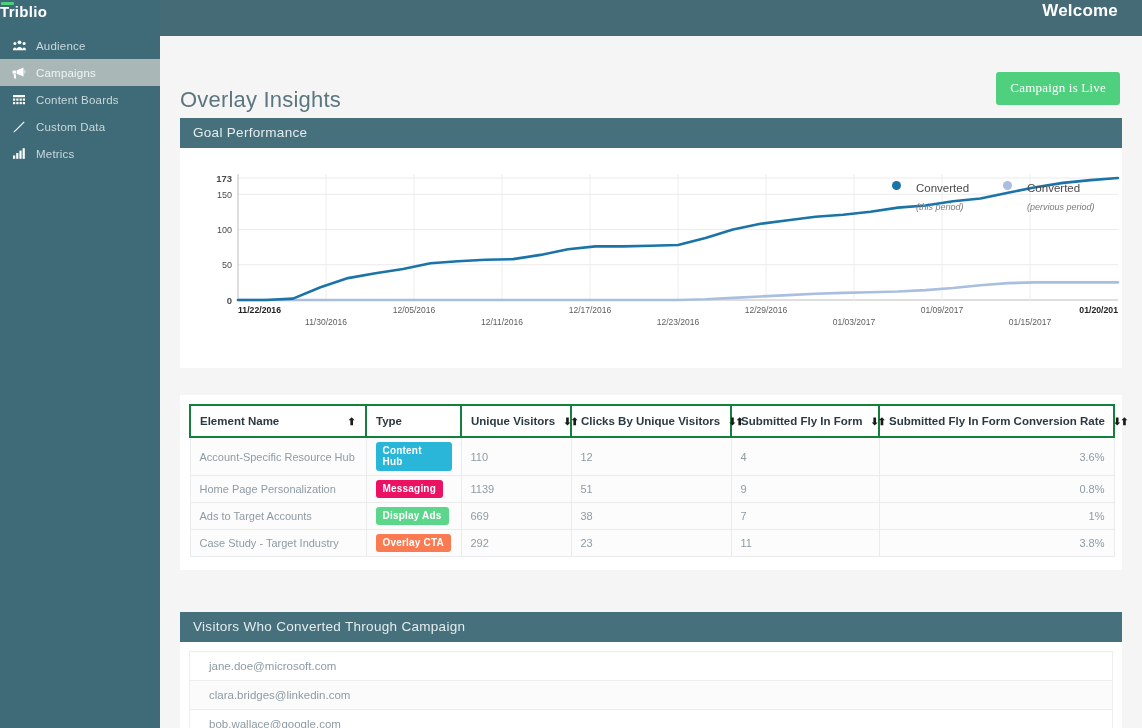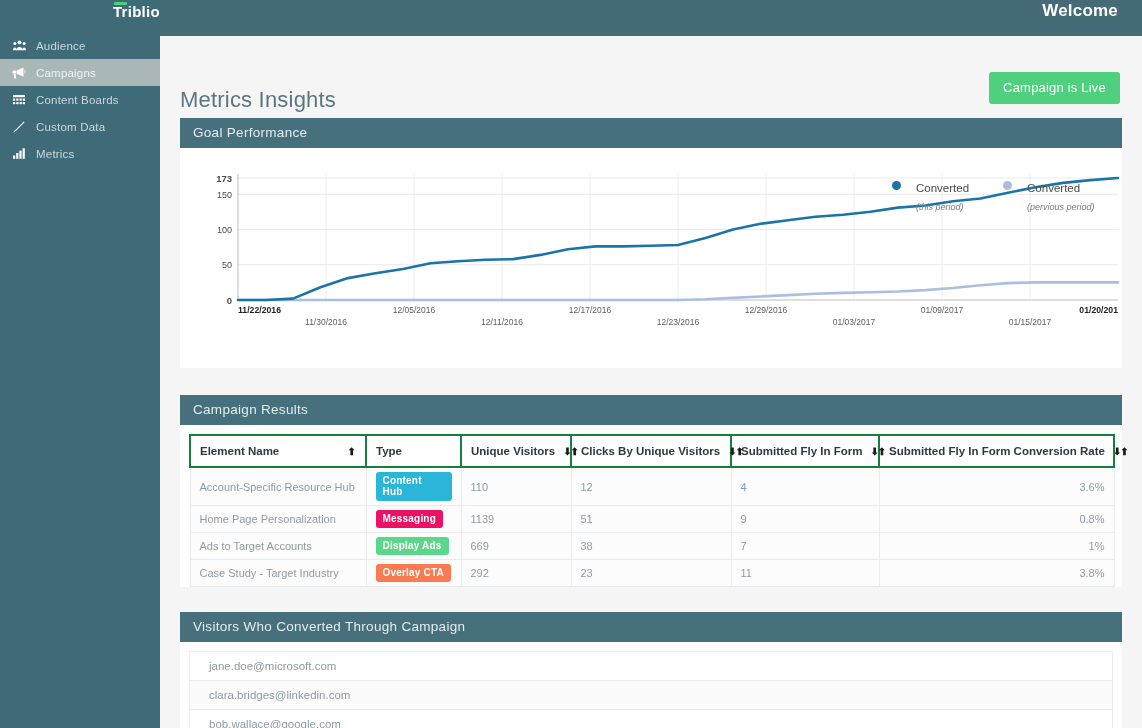--- a/index.html
+++ b/index.html
@@ -30,21 +30,21 @@
   
   .sidebar {
     position: absolute; top: 0; left: 0;
     width: 160px; height: 728px;
     background: #3f6b78;
     z-index: 6;
   }
   .brand {
     position: relative;
     height: 24px;
-    text-align: right;
+    text-align: left;
     color: #ffffff;
     font-size: 15px;
     font-weight: bold;
     letter-spacing: 0.3px;
     line-height: 24px;
   }
   .brand .brand-text { position: relative; display: inline-block; }
   .brand .brand-accent {
     position: absolute;
     left: 1px; top: 2px;
@@ -239,22 +239,22 @@
         </span>
         <span class="nav-label">Metrics</span>
       </div>
 
 
     </div>
   </div>
 
   <div class="main">
 
-    <h1 class="page-title">Metrics Insights</h1>
-    <button class="live-btn" style="background: rgb(79, 208, 127);">Campaign is Live</button>
+    <h1 class="page-title">Overlay Insights</h1>
+    <button class="live-btn" style="background: rgb(79, 208, 127); font-family: Liberation Serif, serif;">Campaign is Live</button>
 
     <div class="card" id="chart-card">
       <div class="card-head">Goal Performance</div>
       <div class="card-body">
         <svg class="chart-svg" id="chart-svg" width="942" height="220">
             <text x="52" y="155.5" text-anchor="end" font-size="9.5" font-weight="bold" font-family="&quot;Liberation Sans&quot;, sans-serif" fill="#4a4a4a">0</text>
             <line x1="58" y1="116.73988439306359" x2="938" y2="116.73988439306359" stroke="#ebebeb" stroke-width="1"></line>
             <text x="52" y="120.23988439306359" text-anchor="end" font-size="9" font-weight="normal" font-family="&quot;Liberation Sans&quot;, sans-serif" fill="#4a4a4a">50</text>
             <line x1="58" y1="81.47976878612717" x2="938" y2="81.47976878612717" stroke="#ebebeb" stroke-width="1"></line>
             <text x="52" y="84.97976878612717" text-anchor="end" font-size="9" font-weight="normal" font-family="&quot;Liberation Sans&quot;, sans-serif" fill="#4a4a4a">100</text>
@@ -300,21 +300,20 @@
             <span>
               <span class="legend-lbl">Converted</span><br>
               <span class="legend-sub">(pervious period)</span>
             </span>
           </div>
         </div>
       </div>
     </div>
 
     <div class="card" id="results-card">
-      <div class="card-head">Campaign Results</div>
       <div class="card-body" style="padding:9px 9px 0;">
         <table class="results">
           <colgroup>
             <col style="width:176px">
               <col style="width:95px">
               <col style="width:110px">
             <col style="width:160px">
               <col style="width:148px">
               <col style="width:235px">
           </colgroup>

